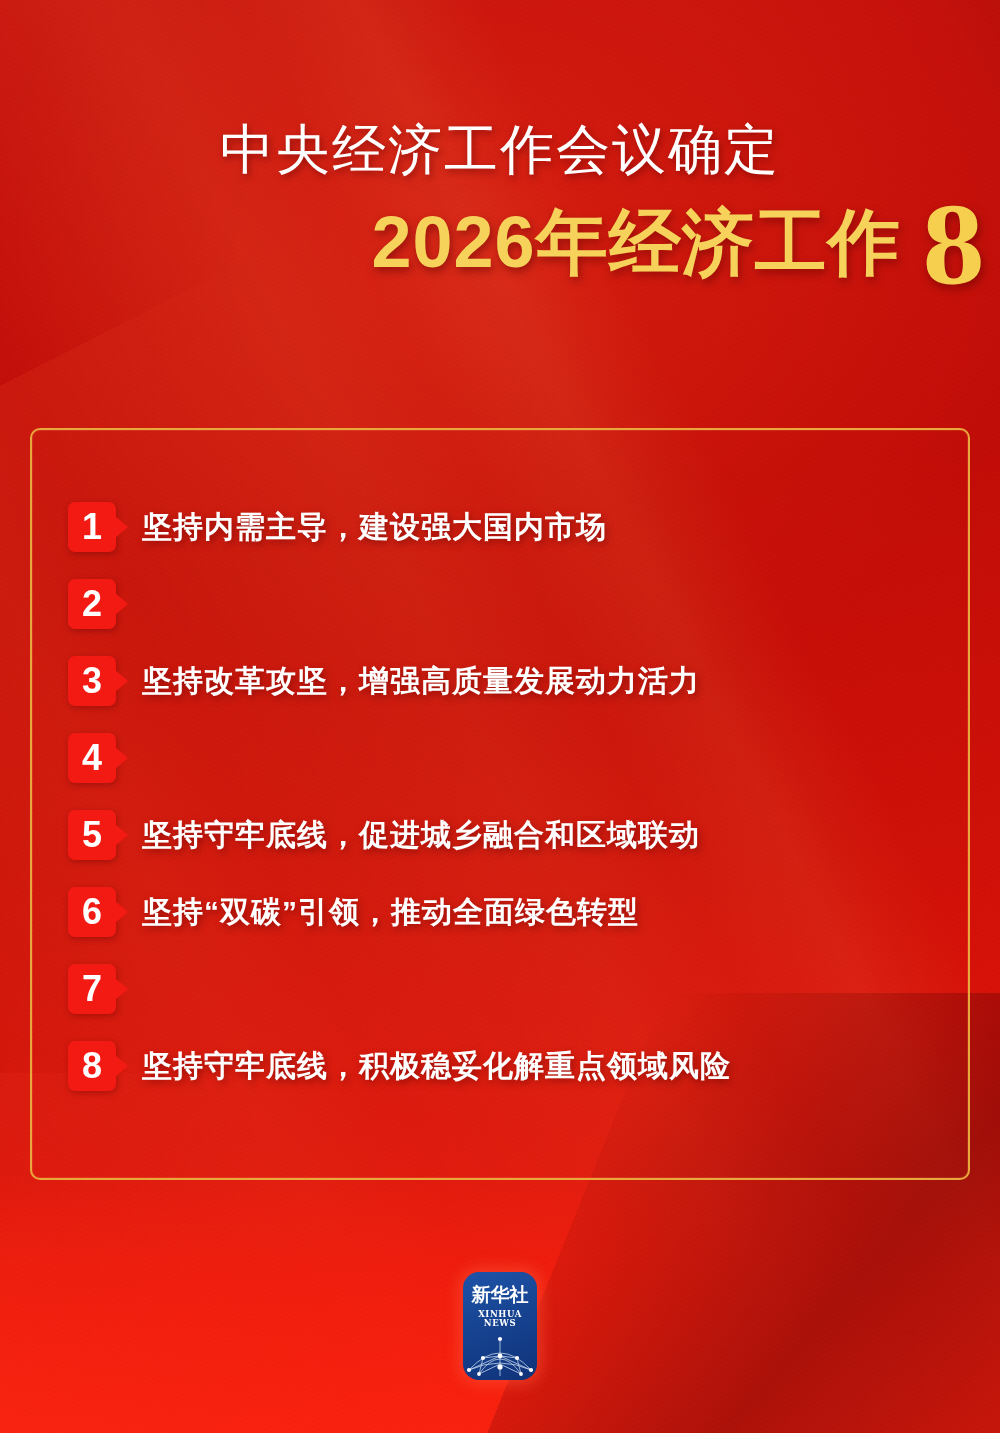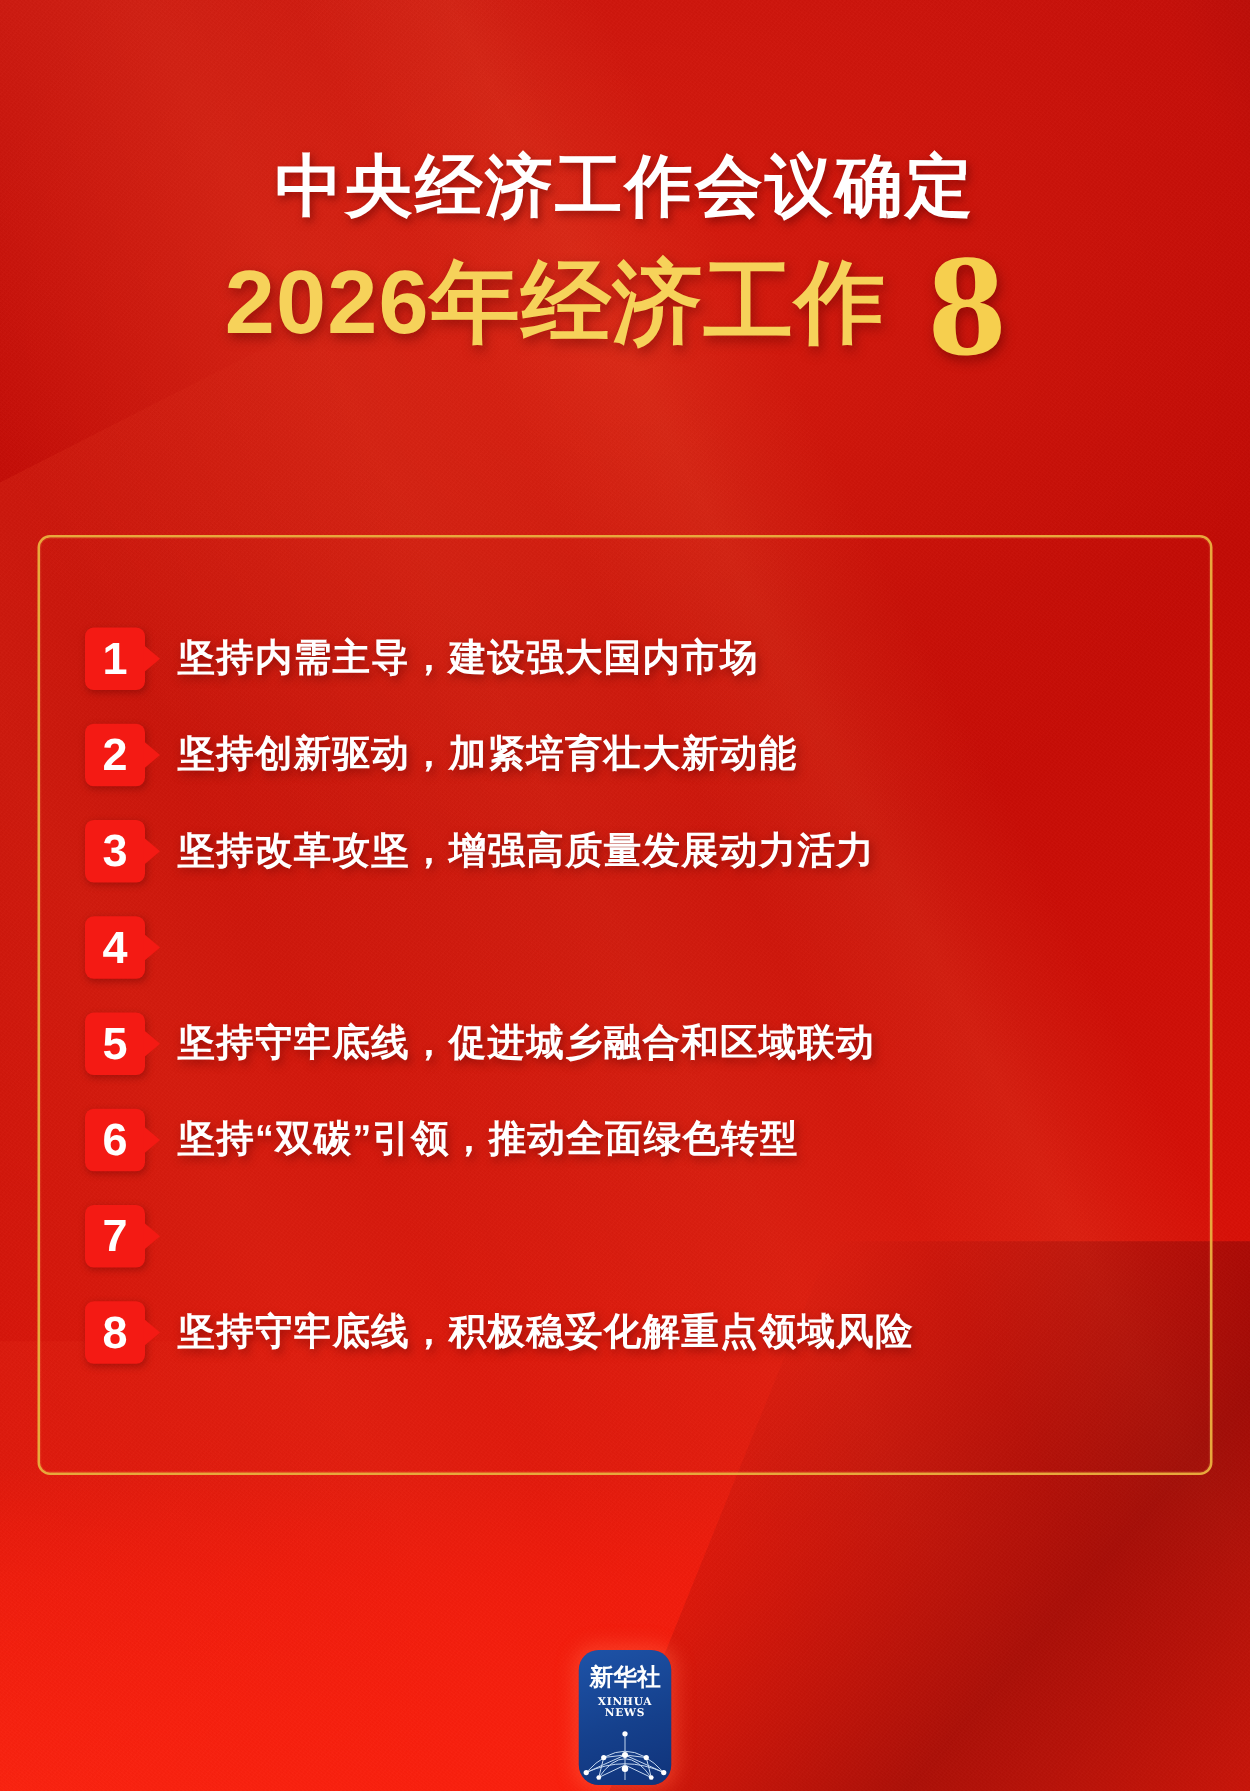--- a/index.html
+++ b/index.html
@@ -86,40 +86,40 @@
   
   .header {
     position: absolute;
     left: 0; right: 0;
     top: 118px;
     text-align: center;
     z-index: 5;
   }
   .title-line1 {
     font-size: 54px;
-    font-weight: 700;
+    font-weight: 400;
     color: #ffffff;
     letter-spacing: 2px;
     line-height: 1.15;
     text-shadow: 2px 3px 7px rgba(90,0,0,0.55);
     white-space: nowrap;
   }
   .title-line2 {
     margin-top: 22px;
     font-size: 72px;
     font-weight: 700;
     color: #f6d25a;
     letter-spacing: 1px;
     line-height: 1.08;
     white-space: nowrap;
     text-shadow: 2px 4px 9px rgba(90,0,0,0.5);
     display: flex;
     align-items: center;
-    justify-content: center;
-    gap: 16px;
+    justify-content: flex-end;
+    gap: 4px;
   }
   .title-num8 {
     display: inline-block;
     font-size: 104px;
     font-weight: 700;
     font-family: "DejaVu Serif", "Liberation Serif", serif;
     color: #f6cf4e;
     line-height: 0.78;
     position: relative;
     top: 4px;
@@ -197,21 +197,20 @@
 
   
   .logo-wrap {
     position: absolute;
     left: 50%;
     top: 1272px;
     transform: translateX(-50%);
     width: 74px;
     height: 108px;
     z-index: 6;
-    margin-top: 48px;
   }
   .logo-box {
     width: 74px;
     height: 108px;
     border-radius: 16px;
     background: linear-gradient(160deg, #1e53a8 0%, #15408c 55%, #10337a 100%);
     box-shadow: 0 0 14px 5px rgba(255,90,60,0.45);
     position: relative;
     overflow: hidden;
     display: flex;
@@ -283,21 +282,20 @@
         <div class="row">
           <div class="badge">
             <span class="badge-num">1</span>
           </div>
           <div class="row-text">坚持内需主导，建设强大国内市场</div>
         </div>
         <div class="row">
           <div class="badge">
             <span class="badge-num">2</span>
           </div>
-          <div class="row-text">坚持创新驱动，加紧培育壮大新动能</div>
         </div>
         <div class="row">
           <div class="badge">
             <span class="badge-num">3</span>
           </div>
           <div class="row-text">坚持改革攻坚，增强高质量发展动力活力</div>
         </div>
         <div class="row">
           <div class="badge">
             <span class="badge-num">4</span>

